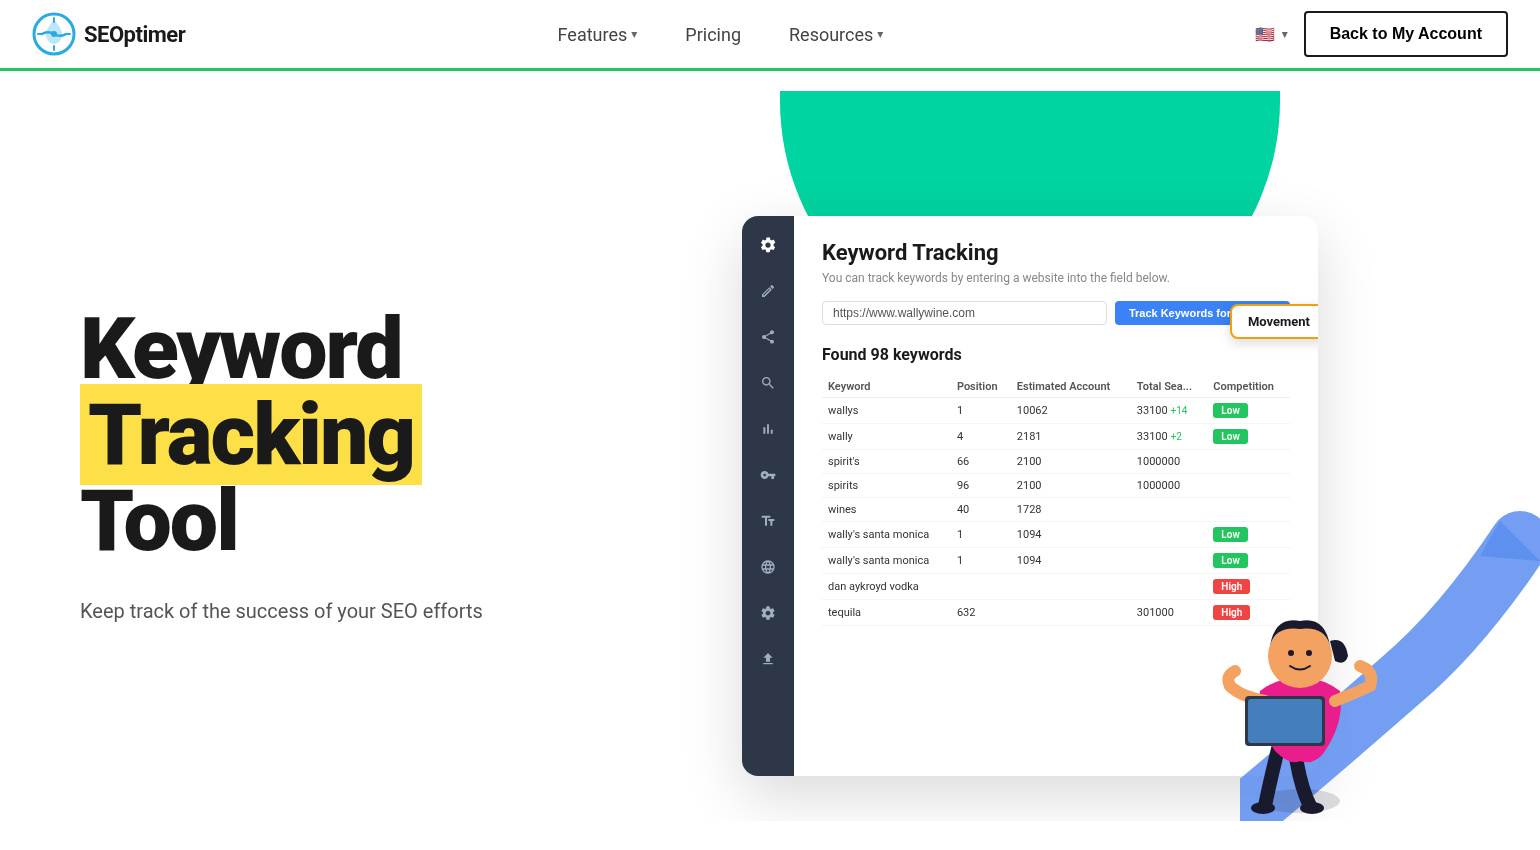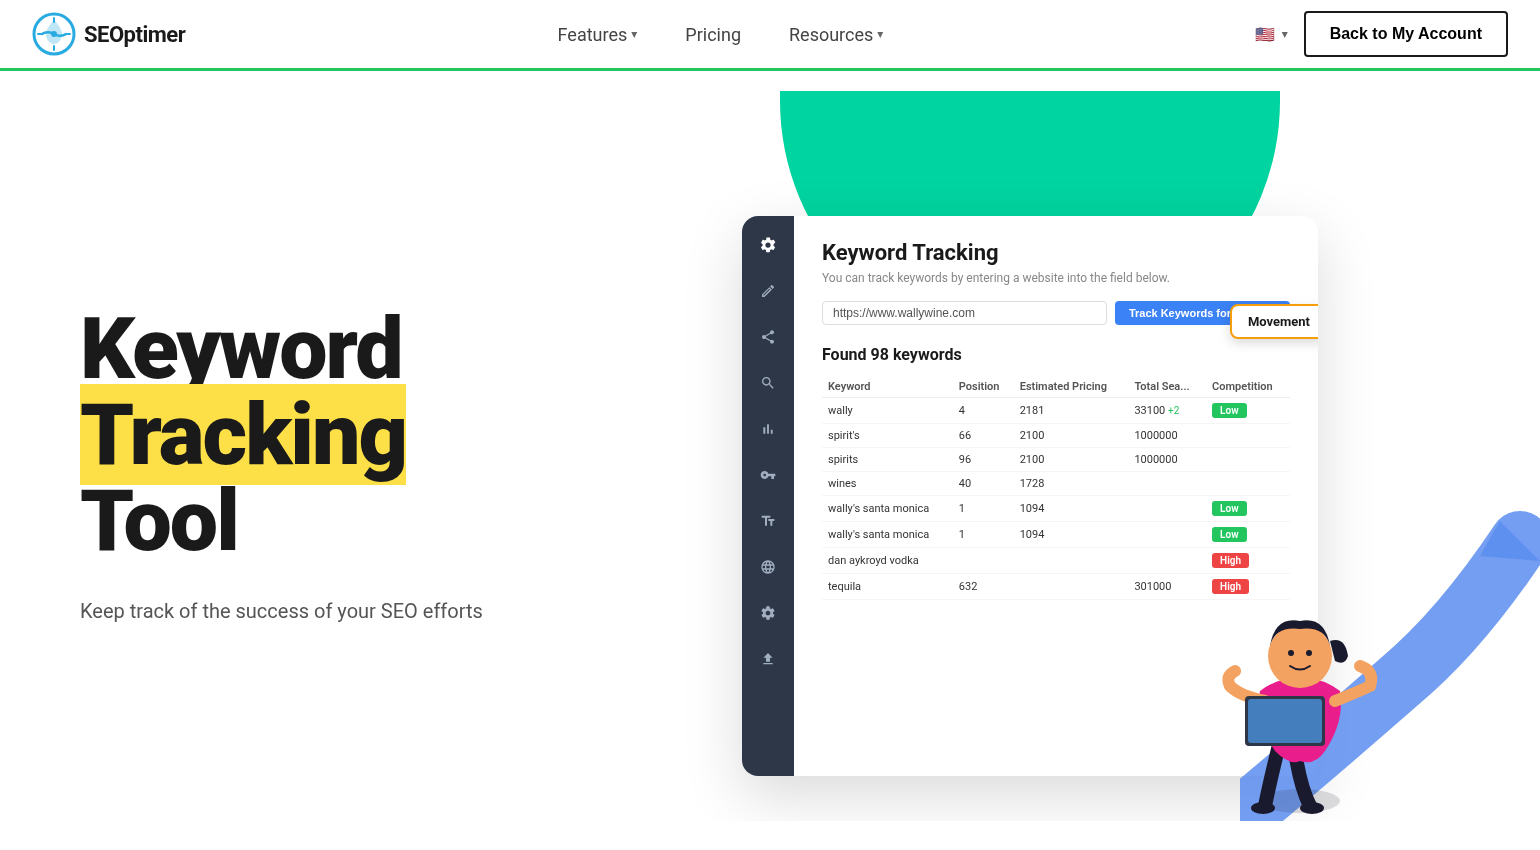--- a/index.html
+++ b/index.html
@@ -94,21 +94,21 @@
     .hero-title {
       font-size: 86px;
       font-weight: 900;
       line-height: 1.0;
       color: #1a1a1a;
       letter-spacing: -2px;
       margin-bottom: 32px;
     }
     .highlight {
       background: #fde047;
-      padding: 0 0;
+      padding: 0 8px;
       display: inline;
     }
     .hero-subtitle {
       font-size: 20px;
       color: #555;
       margin-top: 32px;
       line-height: 1.5;
     }
 
     
@@ -400,26 +400,33 @@
         <div class="dash-search-row">
           <input class="dash-input" type="text" value="https://www.wallywine.com" readonly="" style="">
           <button class="dash-track-btn">Track Keywords for Website</button>
         </div>
         <div class="dash-found">Found 98 keywords</div>
         <table class="dash-table">
           <thead>
             <tr>
               <th>Keyword</th>
               <th>Position</th>
-              <th>Estimated Pricing</th>
+              <th>Estimated Account</th>
               <th>Total Sea...</th>
               <th>Competition</th>
             </tr>
           </thead>
           <tbody id="keywords-tbody">
+          <tr>
+      <td>wallys</td>
+      <td>1</td>
+      <td>10062</td>
+      <td>33100 <span class="move-up">+14</span></td>
+      <td><span class="badge badge-low">Low</span></td>
+    </tr>
               <tr>
       <td>wally</td>
       <td>4</td>
       <td>2181</td>
       <td>33100 <span class="move-up">+2</span></td>
       <td><span class="badge badge-low">Low</span></td>
     </tr>
               <tr>
       <td>spirit's</td>
       <td>66</td>

